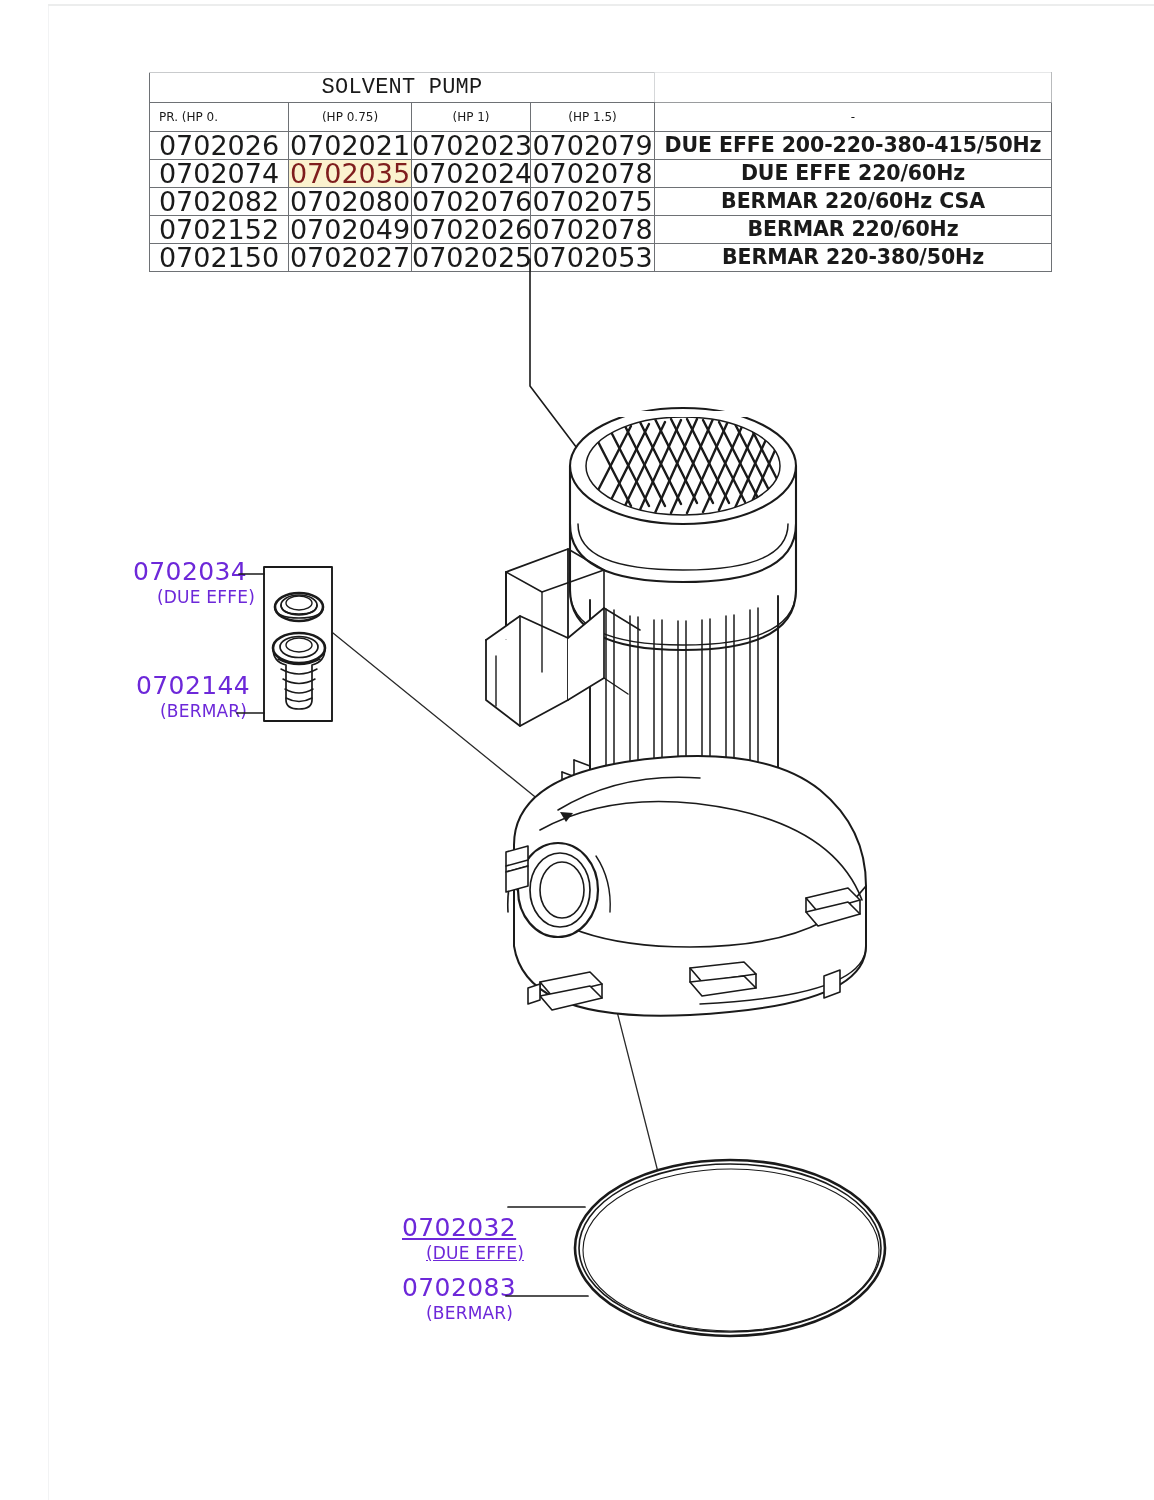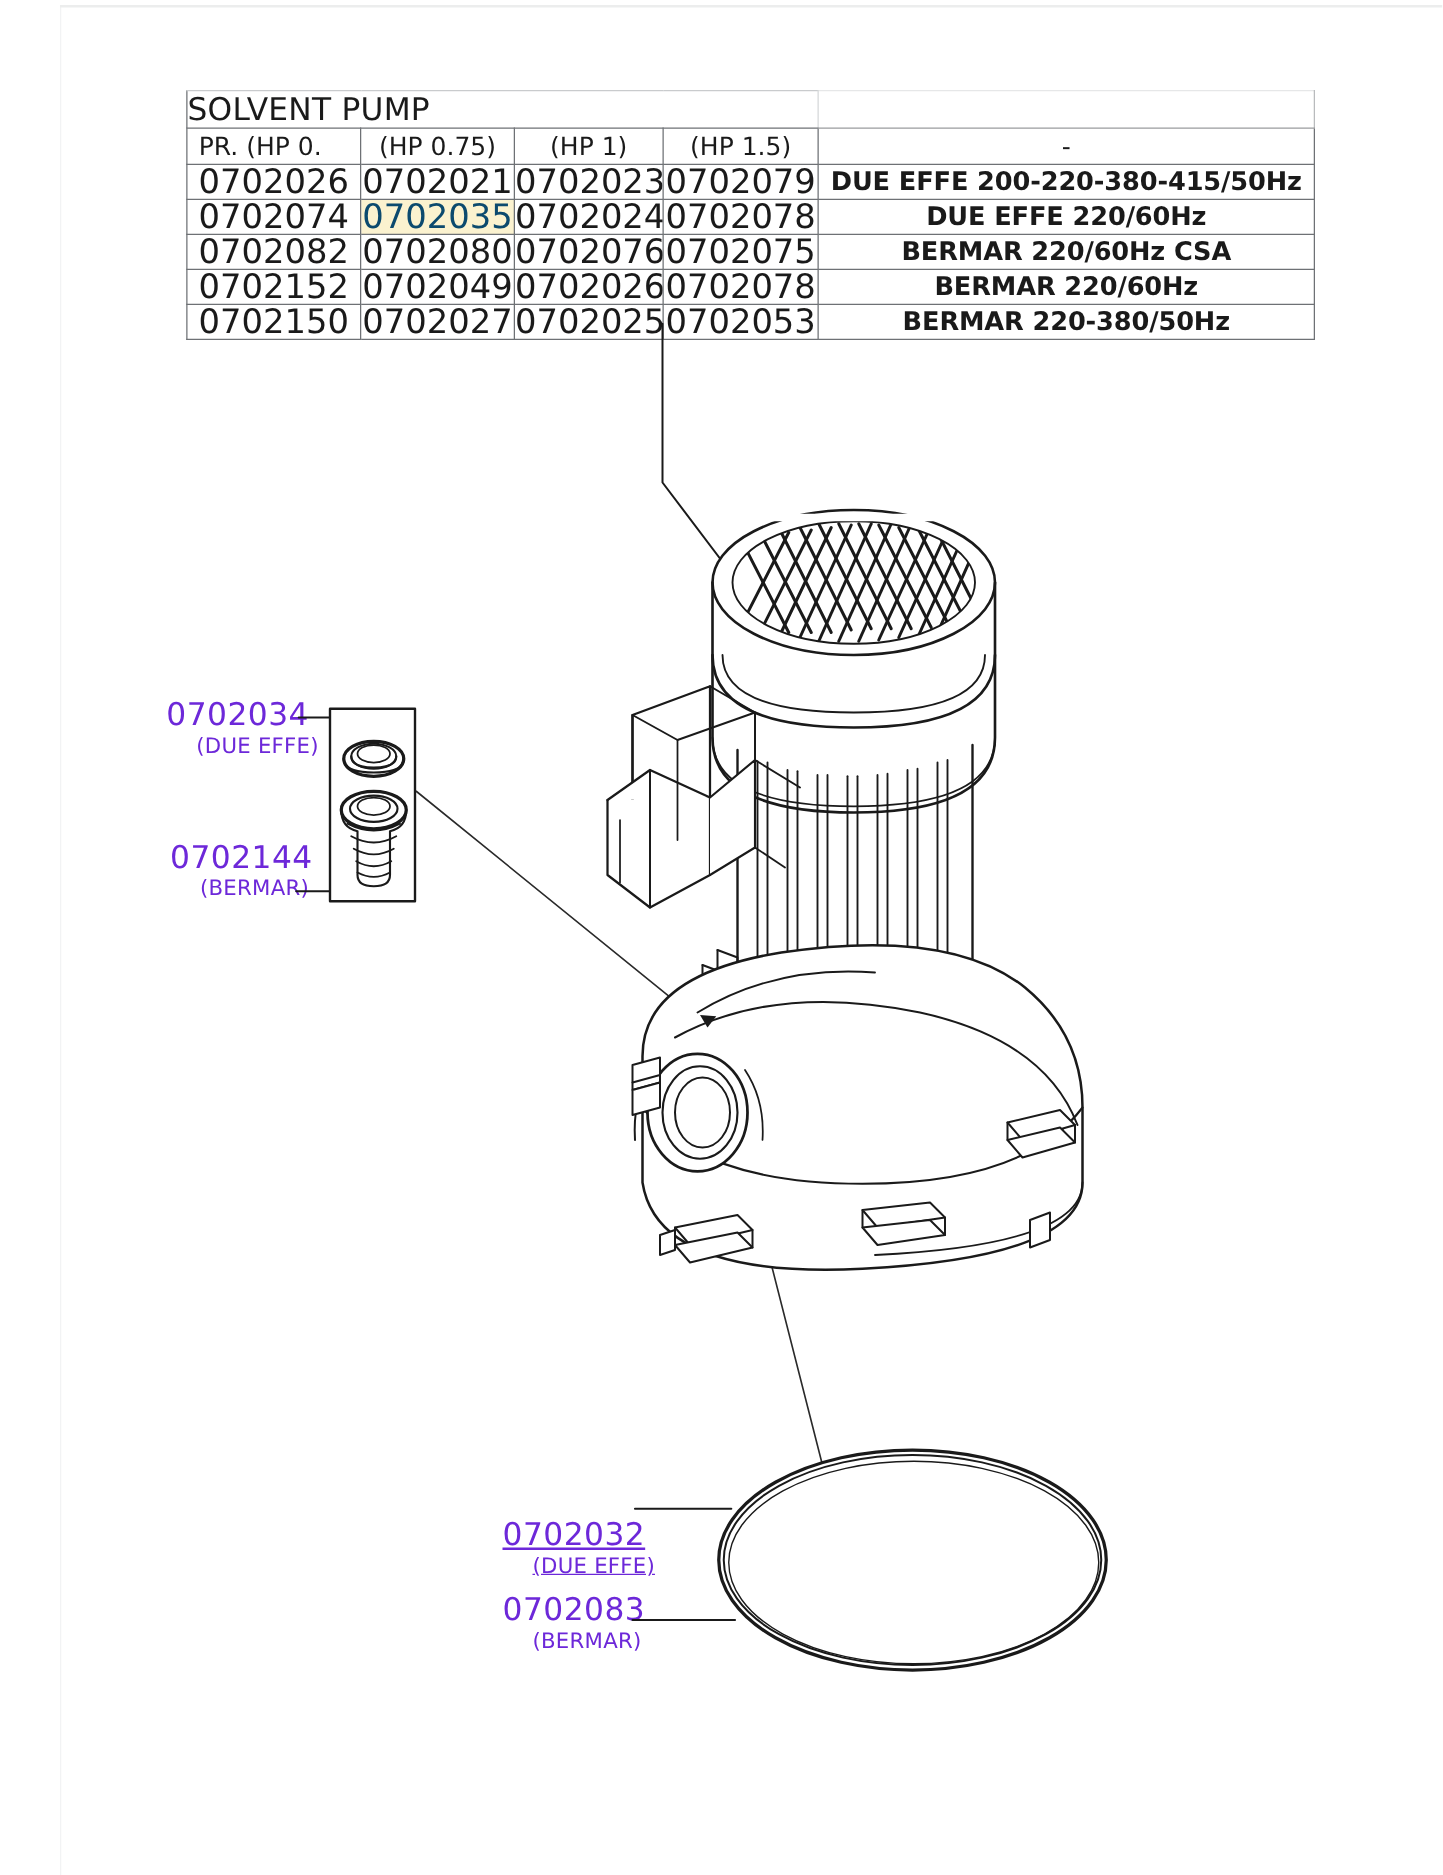--- a/index.html
+++ b/index.html
@@ -56,49 +56,50 @@
     font-size: 27px;
     color: #1a1a1a;
     white-space: nowrap;
     overflow: hidden;
   }
   #parts-table td.title-cell {
     border-bottom: 1px solid #6e7175;
     border-top: 1px solid #c9cbcd;
     border-left: 1px solid #6e7175;
     border-right: 1px solid #d5d7d9;
-    text-align: left;
-    font-size: 25px;
+    text-align: center;
+    font-size: 22px;
     height: 29px;
     line-height: 29px;
     letter-spacing: 0.2px;
+    font-family: Liberation Mono, monospace;
   }
   #parts-table td.title-blank {
     border-top: 1px solid #e6e7e8;
     border-right: 1px solid #b9bbbd;
     border-bottom: 1px solid #9a9c9e;
     border-left: none;
   }
   #parts-table td.hdr {
-    font-size: 20px;
+    font-size: 12px;
     height: 28px;
     line-height: 28px;
   }
   #parts-table td.hdr-left {
     text-align: left;
     padding-left: 9px;
   }
   #parts-table td.desc {
     font-size: 20.5px;
     letter-spacing: -0.1px;
     font-weight: bold;
   }
   #parts-table td.hl {
     background: #fbf2cf;
-    color: #0c4a6e;
+    color: #7f1d1d;
   }
   .col-c1 { width: 139px; }
   .col-c2 { width: 123px; }
   .col-c3 { width: 119px; }
   .col-c4 { width: 124px; }
   .col-c5 { width: 397px; }
 
   
   .callout {
     position: absolute;

